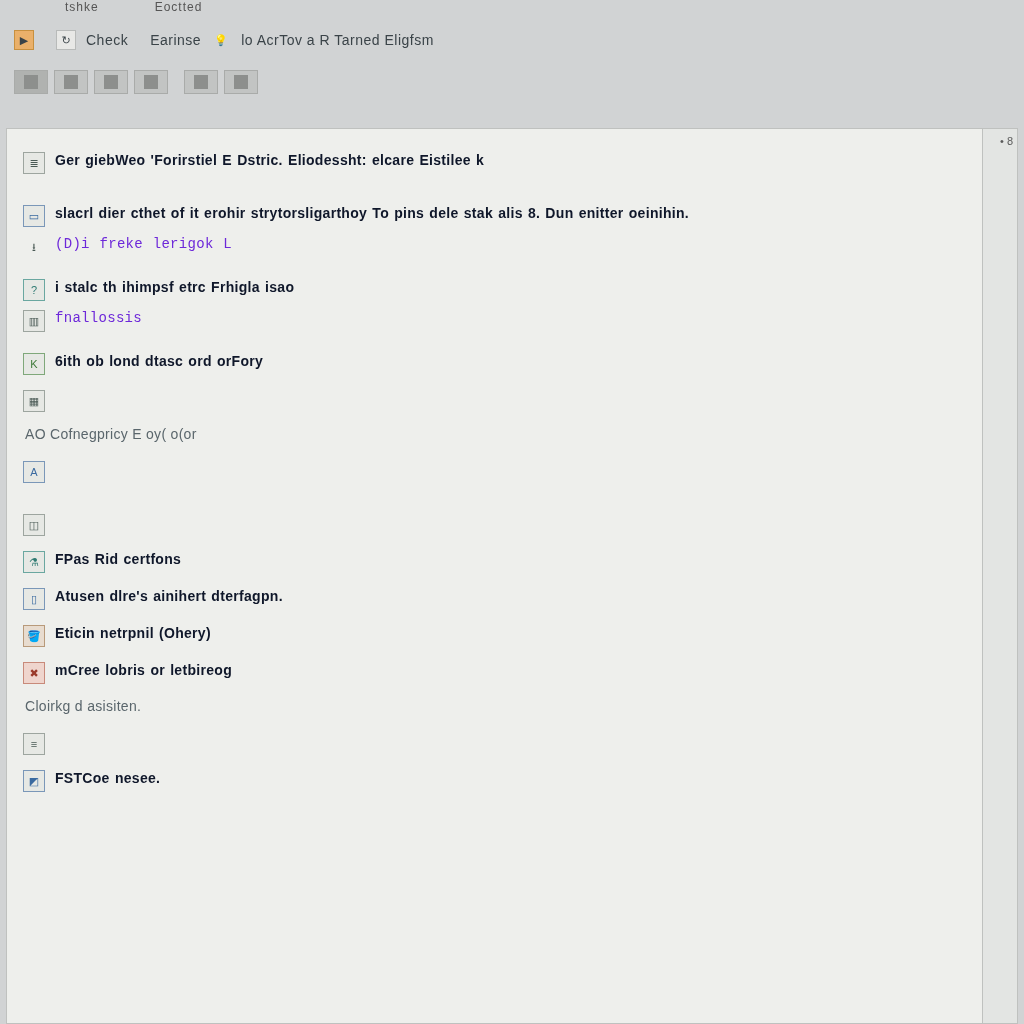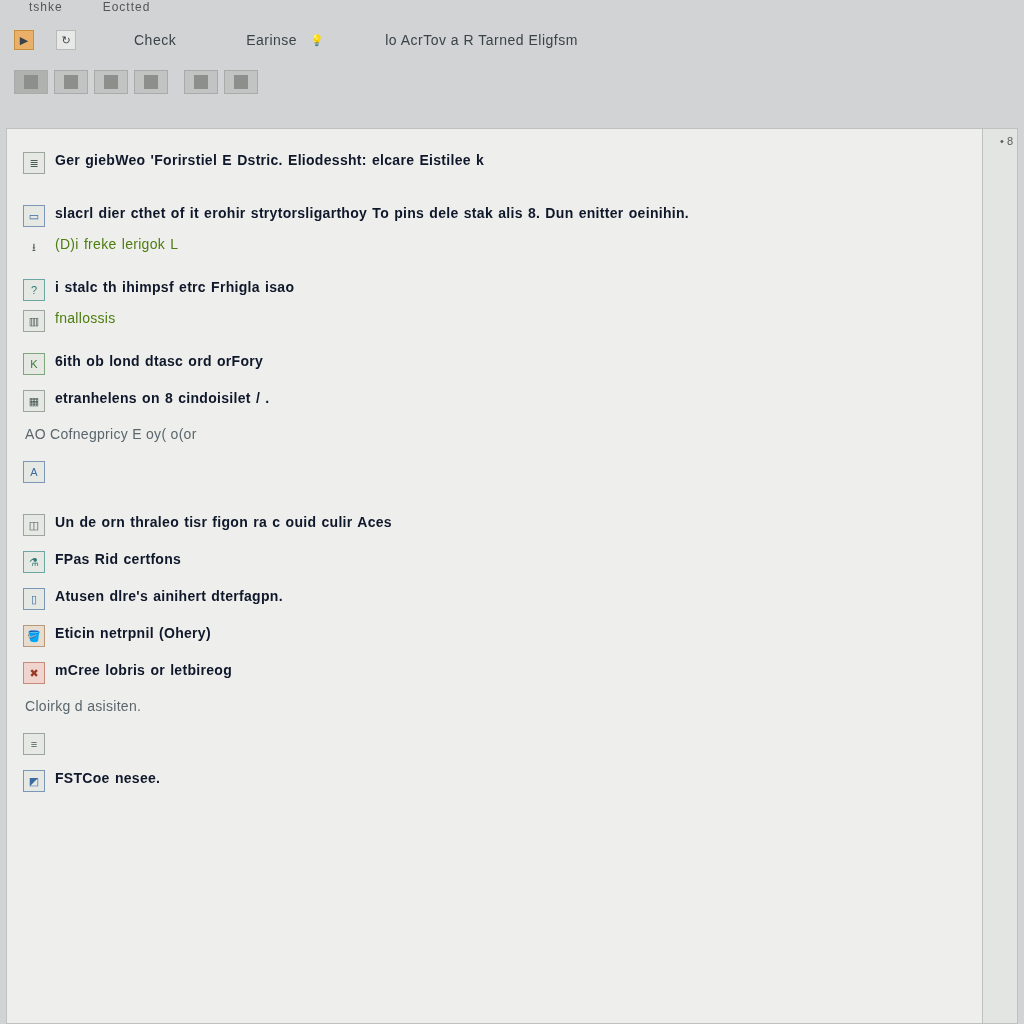--- a/index.html
+++ b/index.html
@@ -6,22 +6,22 @@
   html, body { width: 1024px; height: 1024px; overflow: hidden; }
   body {
     font-family: "Segoe UI", Tahoma, Arial, sans-serif;
     background: #d1d3d4;
     color: #2f3a3f;
     font-size: 14px;
   }
   .menubar-strip {
     height: 20px;
     display: flex;
-    gap: 40px;
-    padding-left: 29px;
+    gap: 56px;
+    padding-left: 65px;
     align-items: flex-start;
     font-size: 12px;
     color: #555;
     letter-spacing: 1px;
   }
   .toolbar-row {
     height: 40px;
     display: flex;
     align-items: center;
     padding-left: 14px;
@@ -31,21 +31,21 @@
   }
   .toolbar-row .tb-icon {
     width: 20px; height: 20px;
     display: inline-flex; align-items: center; justify-content: center;
     border: 1px solid #b8bab9;
     background: #e8e8e6;
     font-size: 11px;
   }
   .toolbar-row .tb-icon.orange { background: #eab06a; border-color: #c8903f; }
   .toolbar-row .sep { width: 2px; }
-  .toolbar-text { letter-spacing: 0.5px; margin-left: 48px; }
+  .toolbar-text { letter-spacing: 0.5px; }
   .tabstrip {
     display: flex;
     gap: 6px;
     padding: 10px 0 6px 14px;
   }
   .tabstrip .tab {
     width: 34px; height: 24px;
     background: #c2c4c3;
     border: 1px solid #a9aba9;
     display: inline-flex; align-items: center; justify-content: center;
@@ -103,21 +103,21 @@
   .line .icon.green  { border-color: #7fa87a; color:#3f7a3a; }
   .line .icon.brown  { border-color: #b89a7a; background:#e8dccf; color:#7a5a3a;}
   .line .icon.red    { border-color: #c88a7a; background:#efd5cd; color:#9a3a2a;}
   .line .text {
     flex: 1;
     color: #3e4a50;
     letter-spacing: 0.3px;
     word-spacing: 1px;
   }
   .heading .text { font-weight: 600; color:#0f172a; }
-  .sub .text { color:#4d7c0f; }
+  .sub .text { color:#6d28d9;font-family:Liberation Mono, monospace; }
   .plainline {
     padding-left: 2px;
     margin: 6px 0 18px 0;
     color:#5a666c;
     letter-spacing: 0.3px;
   }
   .gap-lg { margin-bottom: 30px; }
 </style>
 </head>
 <body>
@@ -185,31 +185,29 @@
       <span class="text">fnallossis</span>
     </div>
 
     <div class="line heading">
       <span class="icon green">K</span>
       <span class="text">6ith ob lond dtasc ord orFory</span>
     </div>
 
     <div class="line heading">
       <span class="icon">▦</span>
-      <span class="text">etranhelens on 8  cindoisilet / .</span>
     </div>
     <div class="plainline">AO  Cofnegpricy  E   oy(   o(or</div>
 
     <div class="line heading gap-lg">
       <span class="icon blue">A</span>
     </div>
 
     <div class="line heading">
       <span class="icon">◫</span>
-      <span class="text">Un de orn thraleo tisr figon ra  c ouid culir Aces</span>
     </div>
 
     <div class="line heading">
       <span class="icon teal">⚗</span>
       <span class="text">FPas Rid certfons</span>
     </div>
 
     <div class="line heading">
       <span class="icon blue">▯</span>
       <span class="text">Atusen dlre's ainihert dterfagpn.</span>

